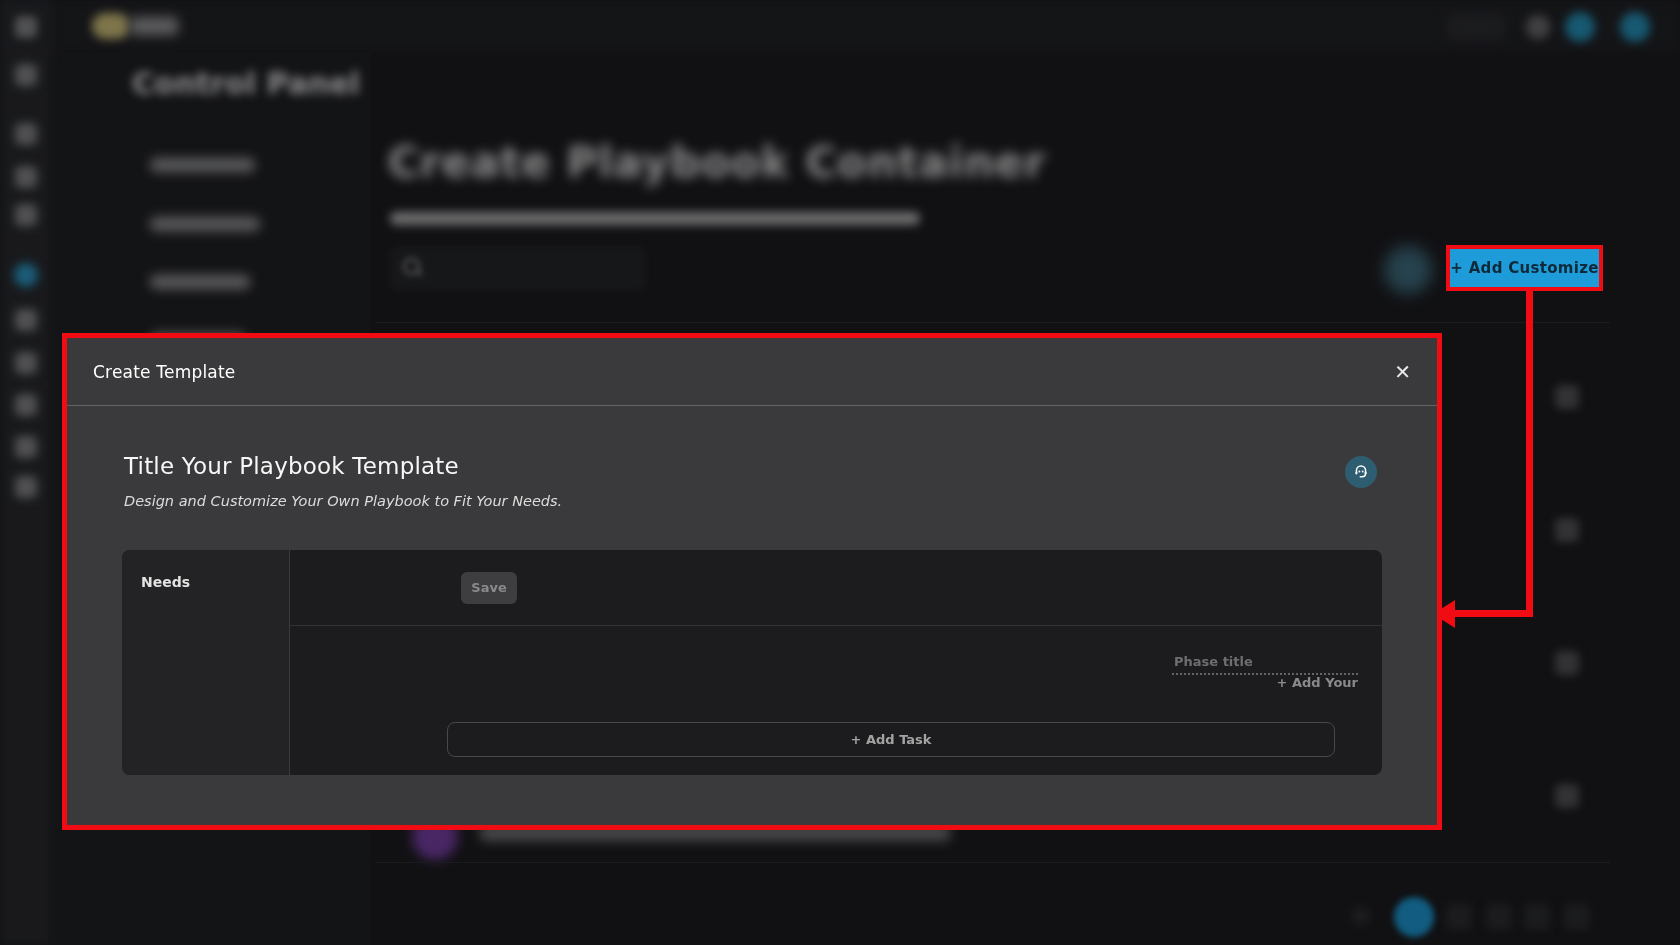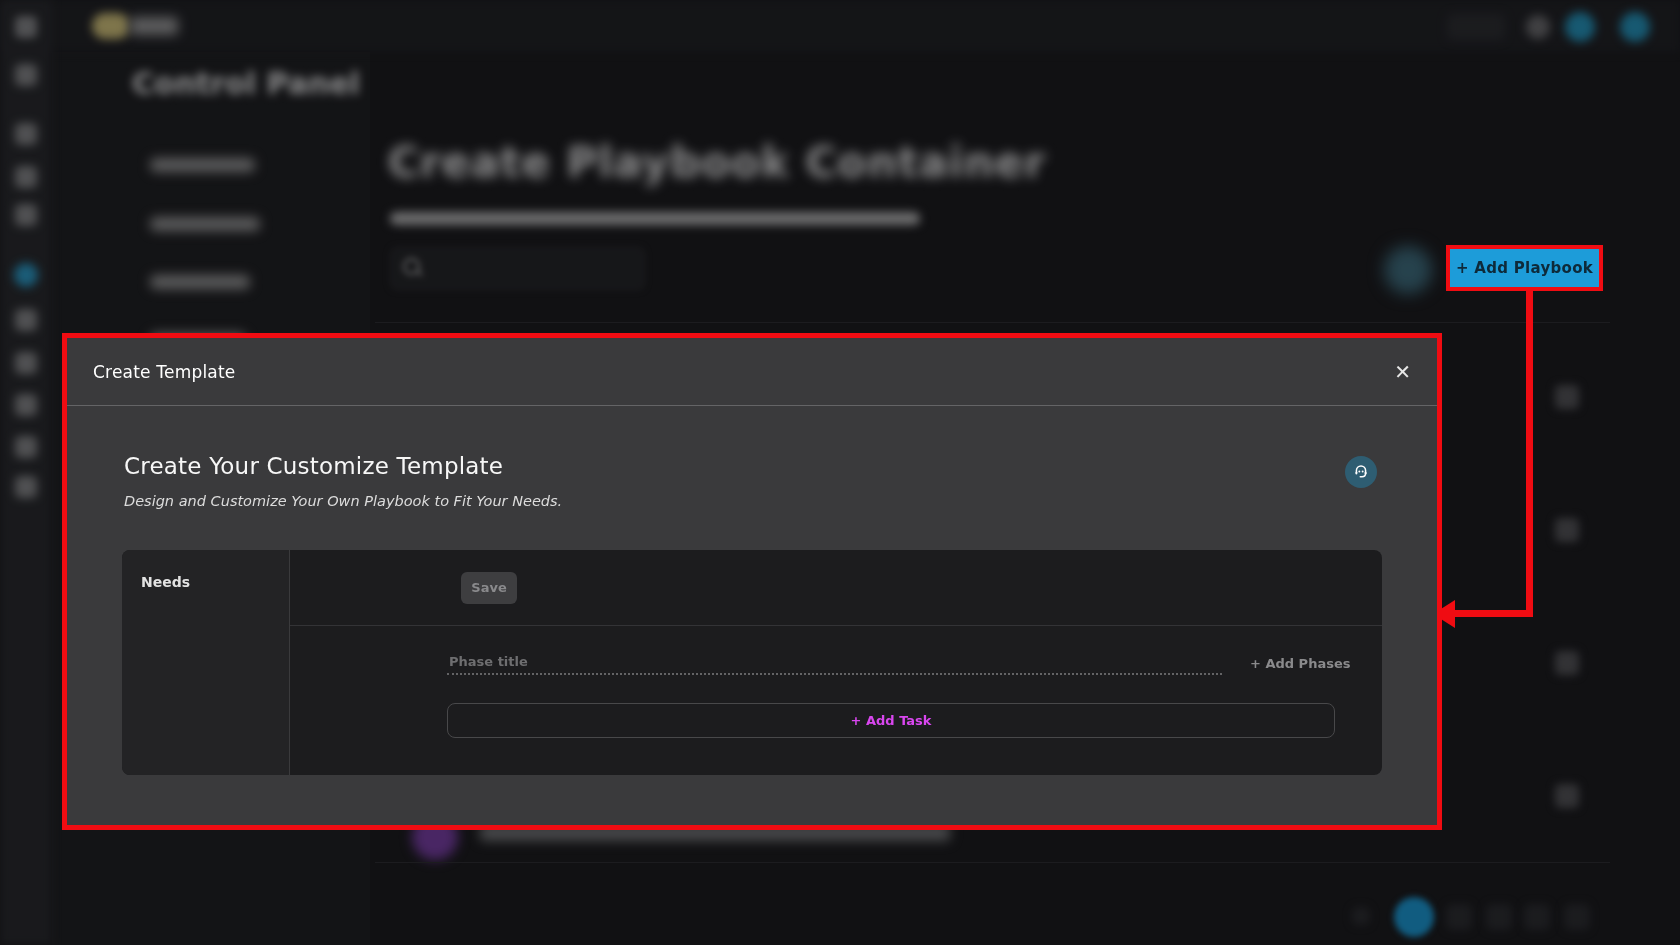--- a/index.html
+++ b/index.html
@@ -55,27 +55,27 @@
   .phases-label{font-size:14px;font-weight:bold;color:#e2e2e2;}
   .formarea{flex:1;display:flex;flex-direction:column;}
   .frow1{height:76px;border-bottom:1px solid #333336;display:flex;align-items:center;box-sizing:border-box;
          padding-left:157px;padding-right:24px;}
   .titleinput{flex:1;max-width:841px;background:transparent;border:none;border-bottom:2px solid #d8d8d8;
               color:#e5e5e5;font-size:14px;padding:6px 2px;outline:none;font-family:inherit;}
   .titleinput::placeholder{color:#8f8f90;}
   .savebtn{margin-left:14px;width:56px;height:32px;background:#3e3e40;border:none;border-radius:6px;
            color:#8a8a8c;font-size:13px;font-weight:bold;cursor:pointer;font-family:inherit;}
   .frow2{flex:1;box-sizing:border-box;padding:24px 24px 0 157px;}
-  .phaseline{display:flex;align-items:flex-end;}
+  .phaseline{display:flex;align-items:flex-end;flex-direction:column;}
   .phaseinput{flex:1;max-width:771px;background:transparent;border:none;border-bottom:2px dotted #636365;
               color:#cfcfcf;font-size:13px;font-weight:bold;padding:4px 2px;outline:none;font-family:inherit;}
   .phaseinput::placeholder{color:#6e6e70;}
   .addphase{margin-left:28px;margin-bottom:4px;font-size:13px;font-weight:bold;color:#8a8a8c;cursor:pointer;white-space:nowrap;}
   .addtask{margin-top:28px;width:888px;height:35px;background:transparent;border:1px solid #48484a;border-radius:8px;
-           color:#d946ef;font-size:13px;font-weight:bold;cursor:pointer;font-family:inherit;}
+           color:#a3a3a3;font-size:13px;font-weight:bold;cursor:pointer;font-family:inherit;}
 </style>
 </head>
 <body>
 
 <div id="stage">
 
   <div id="bg">
     <div class="abs navpanel"></div>
     <div class="abs topbar blur4"></div>
     <div class="abs sidebar blur4"></div>
@@ -127,32 +127,32 @@
     <div class="abs pg-sq blur4" style="left:1352px;top:904px;width:18px;height:18px;top:907px;"></div>
     <div class="abs pg-active blur3"></div>
     <div class="abs pg-sq blur4" style="left:1446px;top:904px;"></div>
     <div class="abs pg-sq blur4" style="left:1486px;top:904px;"></div>
     <div class="abs pg-sq blur4" style="left:1524px;top:904px;"></div>
     <div class="abs pg-sq blur4" style="left:1564px;top:904px;"></div>
   </div>
 
   <div id="overlay"></div>
 
-  <div class="abs addpb">+ Add Playbook</div>
+  <div class="abs addpb">+ Add Customize</div>
   <div class="abs conn-v"></div>
   <div class="abs conn-h"></div>
   <div class="abs conn-arrow"></div>
 
   <div class="abs modal">
     <div class="m-header">
       <span class="m-title">Create Template</span>
       <span class="m-close">✕</span>
     </div>
 
-    <div class="abs m-heading">Create Your Customize Template</div>
+    <div class="abs m-heading">Title Your Playbook Template</div>
     <div class="abs m-sub">Design and Customize Your Own Playbook to Fit Your Needs.</div>
 
     <div class="abs bot">
       <svg width="20" height="20" viewBox="0 0 24 24" fill="none">
         <path d="M6.5 13.5v-3.2a5.5 5.5 0 0 1 11 0v3.2" stroke="#ffffff" stroke-width="1.8" stroke-linecap="round"></path>
         <circle cx="10" cy="11.3" r="1.15" fill="#ffffff"></circle>
         <circle cx="14" cy="11.3" r="1.15" fill="#ffffff"></circle>
         <path d="M17.5 13.5c0 2.6-1.8 4.2-4.3 4.2h-2.1" stroke="#ffffff" stroke-width="1.8" stroke-linecap="round" fill="none"></path>
         <rect x="5.4" y="11.6" width="2.2" height="3.4" rx="1.1" fill="#ffffff"></rect>
         <rect x="16.4" y="11.6" width="2.2" height="3.4" rx="1.1" fill="#ffffff"></rect>
@@ -163,21 +163,21 @@
       <div class="phases">
         <span class="phases-label">Needs</span>
       </div>
       <div class="formarea">
         <div class="frow1">
           <button class="savebtn">Save</button>
         </div>
         <div class="frow2">
           <div class="phaseline">
             <input class="phaseinput" type="text" placeholder="Phase title" style="">
-            <span class="addphase">+ Add Phases</span>
+            <span class="addphase">+ Add Your</span>
           </div>
           <button class="addtask">+ Add Task</button>
         </div>
       </div>
     </div>
   </div>
 
 </div>
 
 </body></html>

